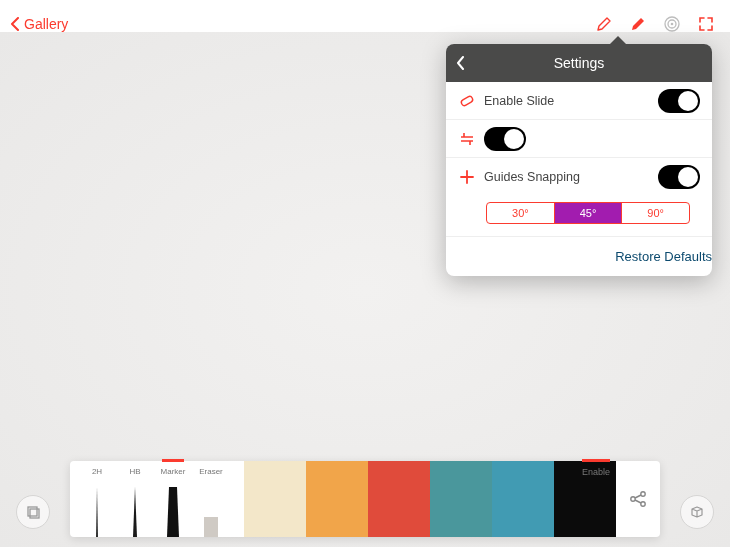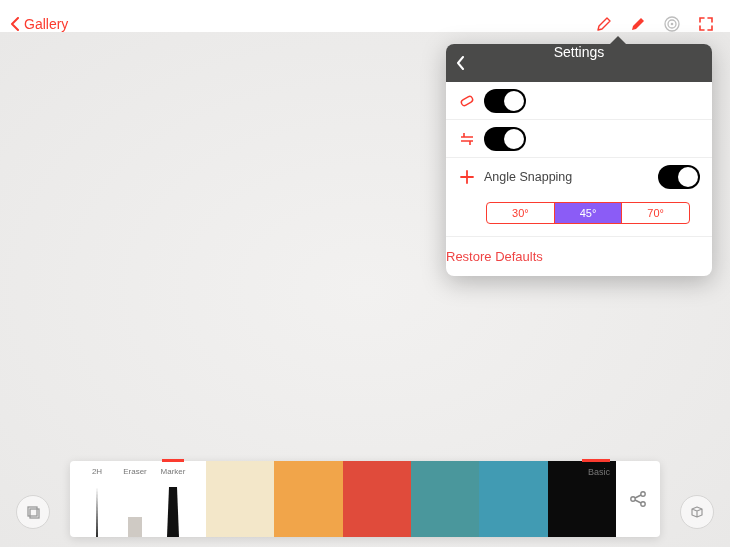--- a/index.html
+++ b/index.html
@@ -12,34 +12,34 @@
   .back svg { margin-right: 4px; }
   .topbar-spacer { flex: 1; }
   .top-icon { width: 28px; height: 28px; display: flex; align-items: center; justify-content: center; margin-left: 6px; cursor: pointer; }
 
   
   .canvas { position: absolute; top: 32px; left: 0; right: 0; bottom: 0; background: radial-gradient(ellipse at center, #f2f1f0 0%, #e9e8e7 100%); }
 
   
   .popover { position: absolute; top: 44px; right: 18px; width: 266px; background: #fff; border-radius: 8px; box-shadow: 0 6px 24px rgba(0,0,0,.25); overflow: visible; }
   .popover::before { content: ""; position: absolute; top: -8px; right: 85px; border-left: 9px solid transparent; border-right: 9px solid transparent; border-bottom: 9px solid #4a4a49; }
-  .popover-header { background: #4a4a49; color: #fff; height: 38px; display: flex; align-items: flex-start; justify-content: center; position: relative; font-size: 14px; border-radius: 8px 8px 0 0;}
+  .popover-header { background: #4a4a49; color: #fff; height: 38px; display: flex; align-items: center; justify-content: center; position: relative; font-size: 14px; border-radius: 8px 8px 0 0;}
   .popover-back { position: absolute; left: 10px; top: 0; bottom: 0; display: flex; align-items: center; cursor: pointer; }
   .row { display: flex; align-items: center; height: 38px; padding: 0 12px; border-bottom: 1px solid #eee; font-size: 12.5px; color: #444; }
   .row:last-of-type{border-bottom:none;}
   .row-icon { width: 18px; height: 18px; margin-right: 8px; display: flex; align-items: center; justify-content: center; }
   .row-label { flex: 1; }
   .toggle { width: 42px; height: 24px; border-radius: 12px; background: #000; position: relative; cursor: pointer; }
   .toggle .knob { position: absolute; width: 20px; height: 20px; border-radius: 50%; background: #fff; top: 2px; right: 2px; }
   .angle-wrap { padding: 6px 22px 12px 40px; border-bottom: 1px solid #eee;}
   .seg { display: flex; border: 1px solid #fb3b2f; border-radius: 4px; overflow: hidden; height: 22px; }
   .seg div { flex: 1; text-align: center; font-size: 11px; color: #fb3b2f; line-height: 20px; cursor: pointer; }
-  .seg .sel { background: #8b5cf6; color: #fff; }
+  .seg .sel { background: #a21caf; color: #fff; }
   .seg div + div { border-left: 1px solid #fb3b2f; }
-  .restore { text-align: left; color: #ef4444; font-size: 13px; padding: 12px 0; cursor: pointer; }
+  .restore { text-align: right; color: #0c4a6e; font-size: 13px; padding: 12px 0; cursor: pointer; }
 
   
   .tray { position: absolute; bottom: 10px; left: 70px; right: 70px; height: 76px; background: #fff; border-radius: 4px; box-shadow: 0 2px 10px rgba(0,0,0,.12); display: flex; align-items: stretch; }
   .tools { display: flex; padding: 6px 8px 0 8px; position: relative; }
   .tool { width: 38px; text-align: center; font-size: 8px; color: #777; cursor: pointer; display: flex; flex-direction: column; align-items: center; justify-content: flex-end; }
   .tool.sel { color: #fb3b2f; }
   .tool .tip { flex: 1; width: 100%; display: flex; align-items: flex-end; justify-content: center; margin-top: 4px; overflow:hidden;}
   .ind { position: absolute; top: -2px; height: 3px; width: 22px; background: #fb3b2f; left: calc(8px + 38px*2 + 8px); }
   .palette { display: flex; flex: 1; margin-left: 6px; position:relative;}
   .sw { flex: 1; cursor: pointer; }
@@ -97,20 +97,21 @@
     </div>
     <span>Settings</span>
   </div>
 
   <div class="row">
     <div class="row-icon">
       <svg width="16" height="16" viewBox="0 0 16 16">
           <rect x="2" y="5" width="12" height="6" rx="3" fill="none" stroke="#fb3b2f" stroke-width="1.4" transform="rotate(-30 8 8)"></rect>
         </svg>
     </div>
+    <div class="row-label">Enable Slide</div>
     <div class="toggle">
         <div class="knob"></div>
       </div>
   </div>
 
   <div class="row">
     <div class="row-icon">
       <svg width="16" height="16" viewBox="0 0 16 16">
           <path d="M2 6 H14 M2 10 H14" stroke="#fb3b2f" stroke-width="1.6"></path>
           <path d="M5 6 V2 M11 10 V14" stroke="#fb3b2f" stroke-width="1.6"></path>
@@ -120,68 +121,76 @@
         <div class="knob"></div>
       </div>
   </div>
 
   <div class="row" style="border-bottom:none;">
     <div class="row-icon">
       <svg width="14" height="14" viewBox="0 0 14 14">
           <path d="M7 1 V13 M1 7 H13" stroke="#fb3b2f" stroke-width="1.8" stroke-linecap="round"></path>
         </svg>
     </div>
-    <div class="row-label">Angle Snapping</div>
+    <div class="row-label">Guides Snapping</div>
     <div class="toggle">
         <div class="knob"></div>
       </div>
   </div>
 
   <div class="angle-wrap">
     <div class="seg">
       <div>30°</div>
       <div class="sel">45°</div>
-      <div>70°</div>
+      <div>90°</div>
     </div>
   </div>
 
   <div class="restore">Restore Defaults</div>
 </div>
 
 <div class="tray">
   <div class="tools">
     <div class="ind"></div>
     <div class="tool">
         <span>2H</span>
         <div class="tip">
           <svg width="6" height="50">
             <path d="M3 0 L4 50 L2 50 Z" fill="#2b2b2b"></path>
           </svg>
         </div>
       </div>
     <div class="tool">
+        <span>HB</span>
+        <div class="tip">
+          <svg width="8" height="50">
+            <path d="M4 0 L6 50 L2 50 Z" fill="#1a1a1a"></path>
+          </svg>
+        </div>
+      </div>
+    <div class="tool">
+        <span>Marker</span>
+        <div class="tip">
+          <svg width="16" height="50">
+            <path d="M4 0 L12 0 L14 50 L2 50 Z" fill="#111"></path>
+          </svg>
+        </div>
+      </div>
+    <div class="tool">
         <span>Eraser</span>
         <div class="tip">
           <svg width="18" height="50">
             <rect x="2" y="30" width="14" height="20" fill="#cfcac4"></rect>
           </svg>
         </div>
       </div>
-    <div class="tool">
-        <span>Marker</span>
-        <div class="tip">
-          <svg width="16" height="50">
-            <path d="M4 0 L12 0 L14 50 L2 50 Z" fill="#111"></path>
-          </svg>
-        </div>
-      </div>
   </div>
   <div class="palette">
     <div class="pal-ind"></div>
-    <div class="basic">Basic</div>
+    <div class="basic">Enable</div>
     <div id="swatches" style="display:flex;flex:1;">
         <div class="sw" style="background: rgb(243, 231, 201);"></div>
         <div class="sw" style="background: rgb(241, 165, 74);"></div>
         <div class="sw" style="background: rgb(224, 75, 59);"></div>
         <div class="sw" style="background: rgb(74, 151, 156);"></div>
         <div class="sw" style="background: rgb(65, 155, 179);"></div>
         <div class="sw" style="background: rgb(11, 11, 11);"></div>
       </div>
   </div>
   <div class="share">

